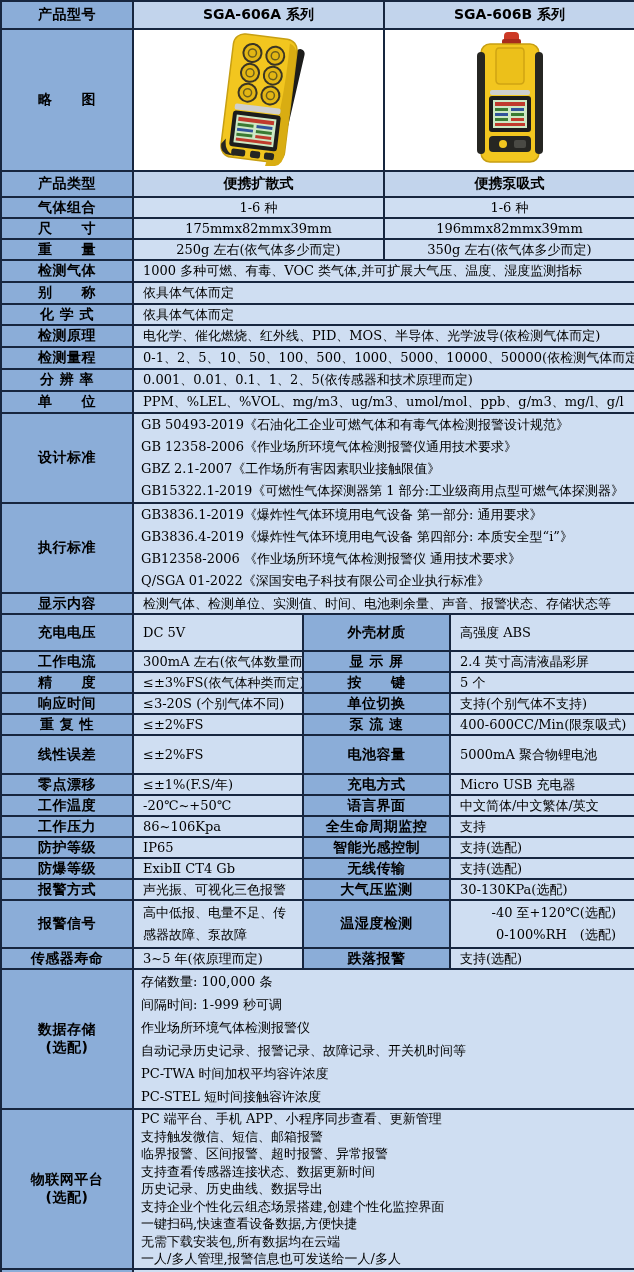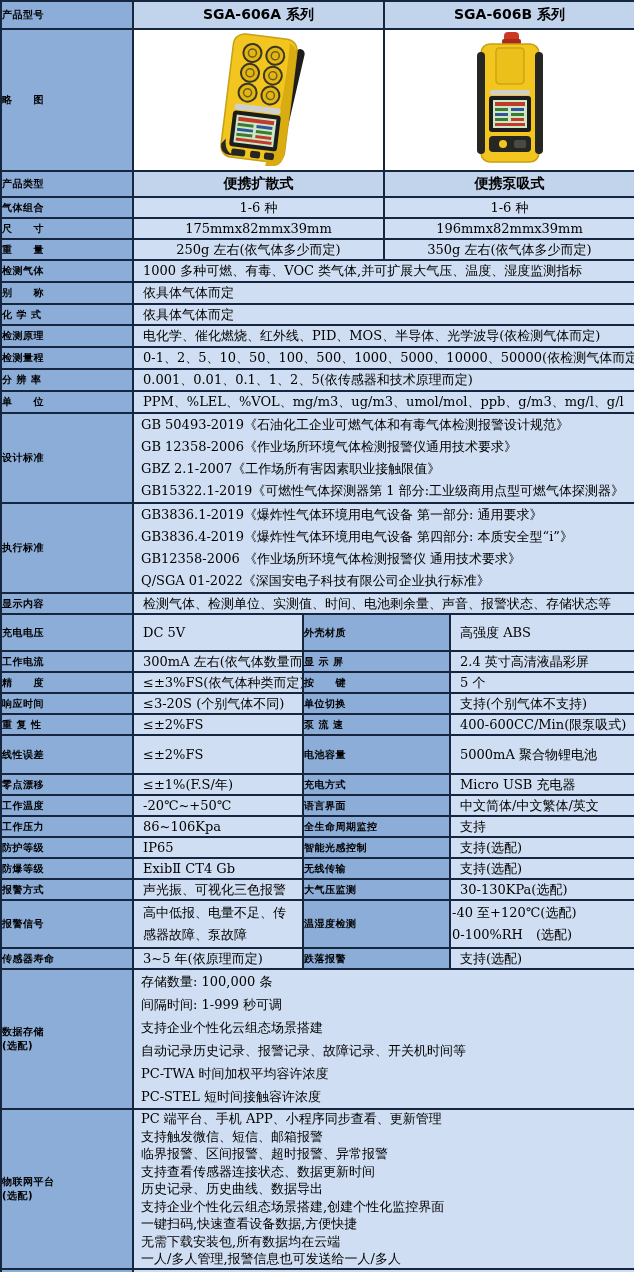--- a/index.html
+++ b/index.html
@@ -1,29 +1,29 @@
 <!DOCTYPE html>
 <html><head>
 <meta charset="utf-8">
 <style>
   html,body{margin:0;padding:0;background:#ffffff;}
   body{width:634px;font-family:"DejaVu Sans",sans-serif;color:#000;}
   table{border-collapse:collapse;table-layout:fixed;width:634px;}
   td{border:2px solid #17263f;overflow:hidden;vertical-align:middle;padding:0;}
-  .lab{background:#8badd8;font-weight:700;text-align:left;font-size:10px;letter-spacing:.5px;}
+  .lab{background:#8badd8;font-weight:700;text-align:center;font-size:14px;letter-spacing:.5px;}
   .val{background:#cfdef2;font-size:13px;font-family:"DejaVu Serif","Liberation Serif",serif;}
   .hd{background:#c2d4ec;font-weight:700;font-size:14px;text-align:center;font-family:"DejaVu Sans",sans-serif;}
   .c{text-align:center;}
   .l{text-align:left;padding:0 9px;}
   .nw{white-space:nowrap;}
   .img{background:#ffffff;text-align:center;}
   .lines div{line-height:22px;text-align:left;padding:0 7px;white-space:nowrap;overflow:hidden;}
   .lines3 div{line-height:23px;}
   .lines4 div{line-height:17.5px;}
-  .twol div{line-height:22px;text-align:left;padding:0 1px;white-space:nowrap;}
+  .twol div{line-height:22px;text-align:right;padding:0 18px;white-space:nowrap;}
 </style>
 </head>
 <body>
 
 <table>
   <colgroup>
     <col style="width:132px">
       <col style="width:170px">
       <col style="width:81px">
       <col style="width:66px">
@@ -277,21 +277,21 @@
   </tr>
 
   <tr style="height:140px">
     <td class="lab">
       <div>数据存储</div>
       <div>(选配)</div>
     </td>
     <td class="val lines lines3" colspan="4">
       <div>存储数量: 100,000 条</div>
       <div>间隔时间: 1-999 秒可调</div>
-      <div>支持企业个性化云组态场景搭建</div>
+      <div>作业场所环境气体检测报警仪</div>
       <div>自动记录历史记录、报警记录、故障记录、开关机时间等</div>
       <div>PC-TWA 时间加权平均容许浓度</div>
       <div>PC-STEL 短时间接触容许浓度</div>
     </td>
   </tr>
 
   <tr style="height:158px">
     <td class="lab">
       <div>物联网平台</div>
       <div>(选配)</div>

